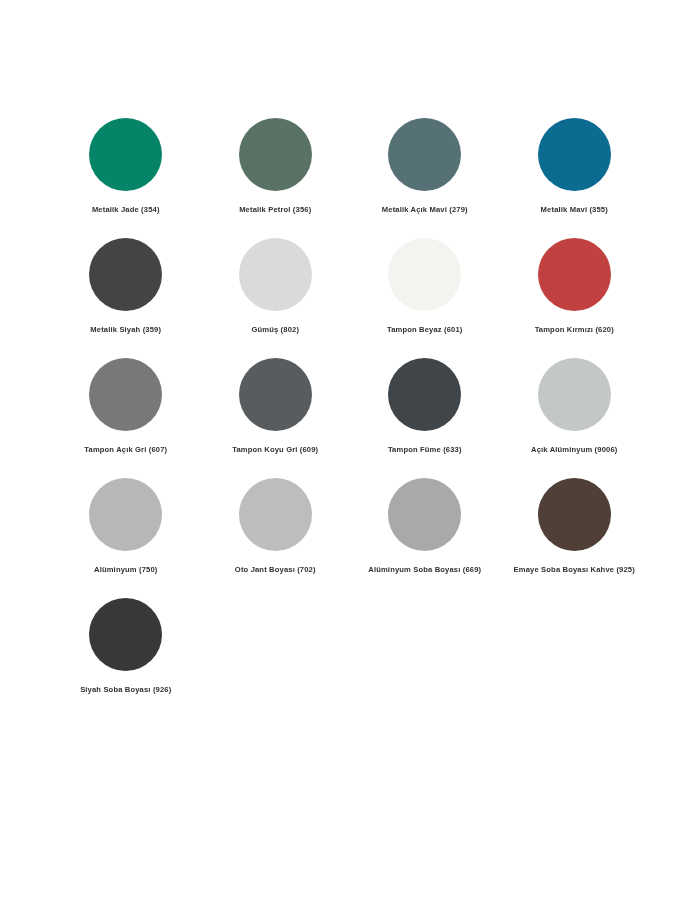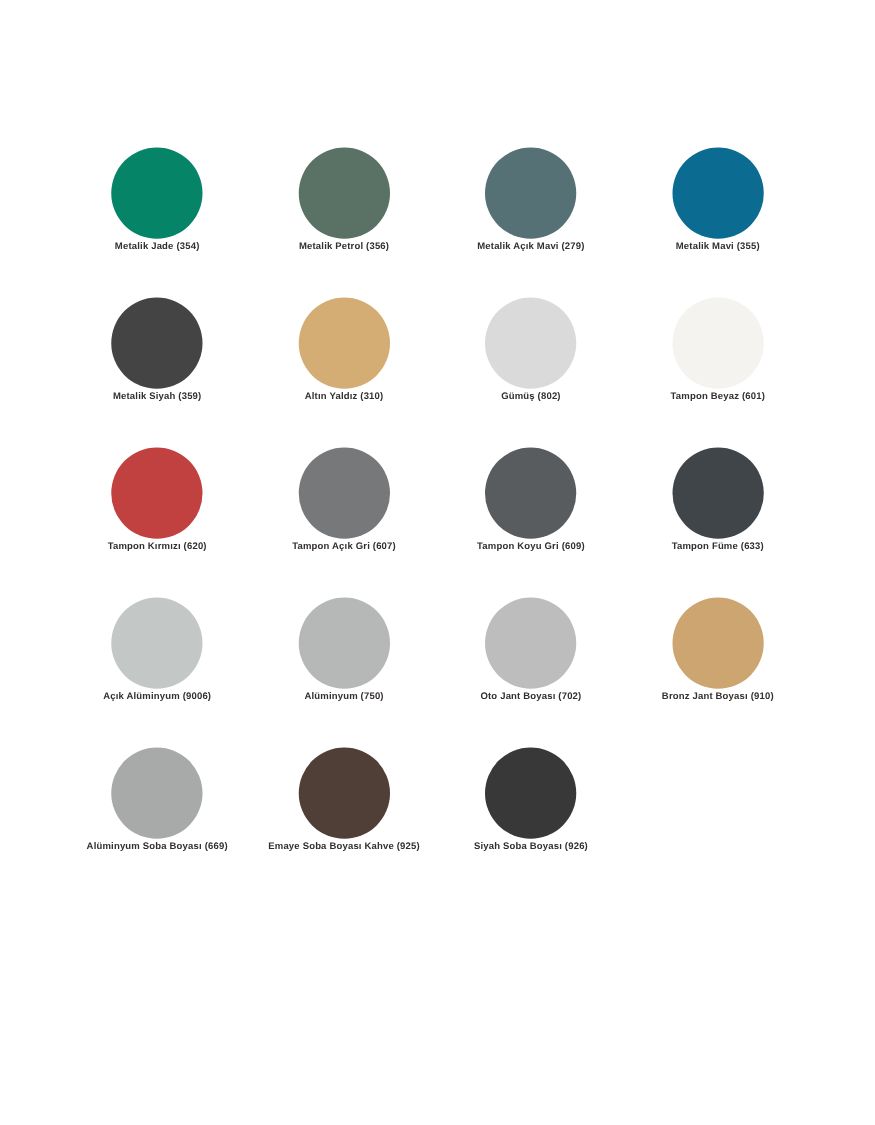--- a/index.html
+++ b/index.html
@@ -38,21 +38,21 @@
     justify-content: flex-start;
   }
   .swatch-dot {
     width: 73px;
     height: 73px;
     border-radius: 50%;
     background: #cccccc;
     flex: 0 0 auto;
   }
   .swatch-label {
-    margin-top: 2px;
+    margin-top: 15px;
     font-size: 7.6px;
     font-weight: bold;
     color: #332f2e;
     letter-spacing: 0.15px;
     text-align: right;
     line-height: 1.1;
     white-space: nowrap;
   }
 </style>
 </head>
@@ -72,24 +72,20 @@
         <div class="swatch-dot" style="background: rgb(86, 113, 118);"></div>
         <div class="swatch-label">Metalik Açık Mavi (279)</div>
       </div>
       <div class="swatch-cell">
         <div class="swatch-dot" style="background: rgb(11, 107, 145);"></div>
         <div class="swatch-label">Metalik Mavi (355)</div>
       </div>
       <div class="swatch-cell">
         <div class="swatch-dot" style="background: rgb(68, 68, 68);"></div>
         <div class="swatch-label">Metalik Siyah (359)</div>
-      </div>
-      <div class="swatch-cell">
-        <div class="swatch-dot" style="background: rgb(212, 173, 116);"></div>
-        <div class="swatch-label">Altın Yaldız (310)</div>
       </div>
       <div class="swatch-cell">
         <div class="swatch-dot" style="background: rgb(217, 218, 217);"></div>
         <div class="swatch-label">Gümüş (802)</div>
       </div>
       <div class="swatch-cell">
         <div class="swatch-dot" style="background: rgb(244, 243, 239);"></div>
         <div class="swatch-label">Tampon Beyaz (601)</div>
       </div>
       <div class="swatch-cell">
@@ -114,24 +110,20 @@
       </div>
       <div class="swatch-cell">
         <div class="swatch-dot" style="background: rgb(182, 184, 183);"></div>
         <div class="swatch-label">Alüminyum (750)</div>
       </div>
       <div class="swatch-cell">
         <div class="swatch-dot" style="background: rgb(188, 189, 188);"></div>
         <div class="swatch-label">Oto Jant Boyası (702)</div>
       </div>
       <div class="swatch-cell">
-        <div class="swatch-dot" style="background: rgb(205, 165, 112);"></div>
-        <div class="swatch-label">Bronz Jant Boyası (910)</div>
-      </div>
-      <div class="swatch-cell">
         <div class="swatch-dot" style="background: rgb(167, 170, 169);"></div>
         <div class="swatch-label">Alüminyum Soba Boyası (669)</div>
       </div>
       <div class="swatch-cell">
         <div class="swatch-dot" style="background: rgb(79, 63, 54);"></div>
         <div class="swatch-label">Emaye Soba Boyası Kahve (925)</div>
       </div>
       <div class="swatch-cell">
         <div class="swatch-dot" style="background: rgb(56, 56, 56);"></div>
         <div class="swatch-label">Siyah Soba Boyası (926)</div>

